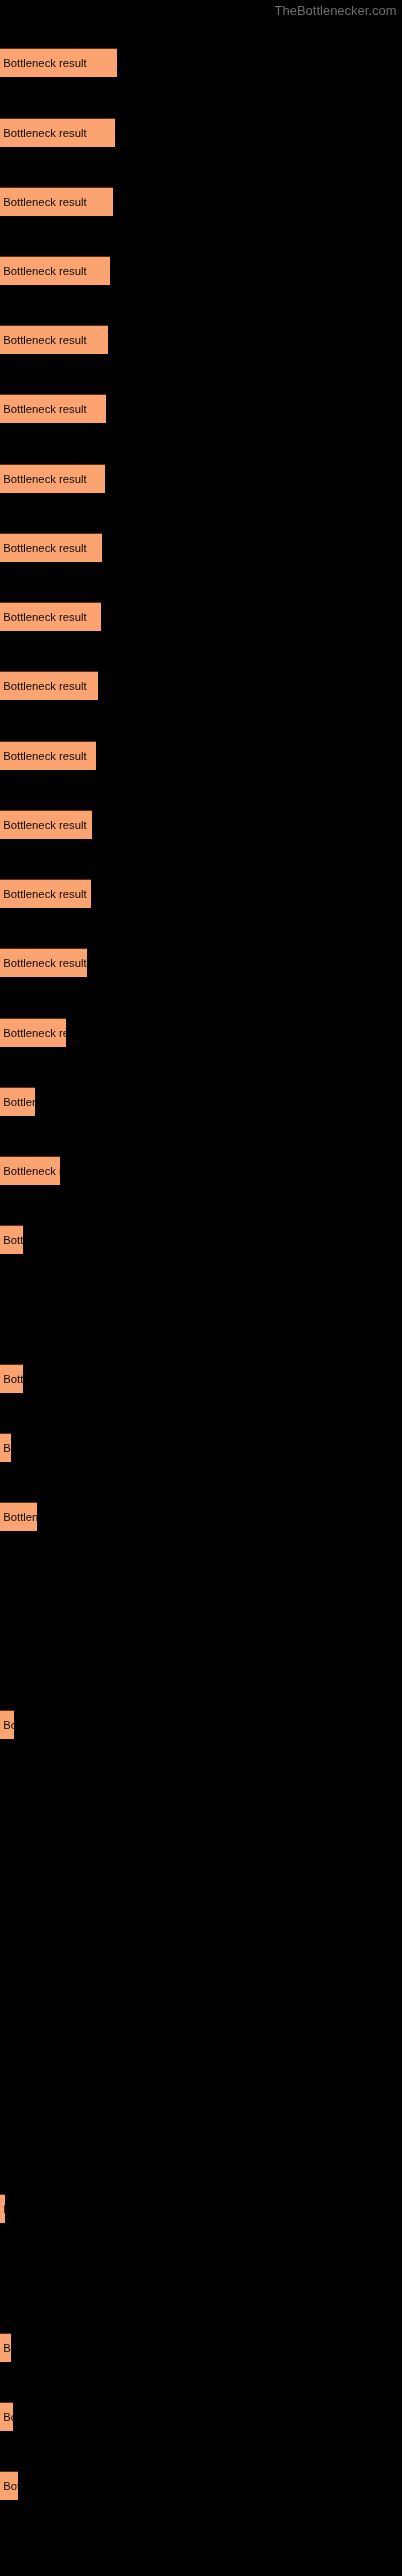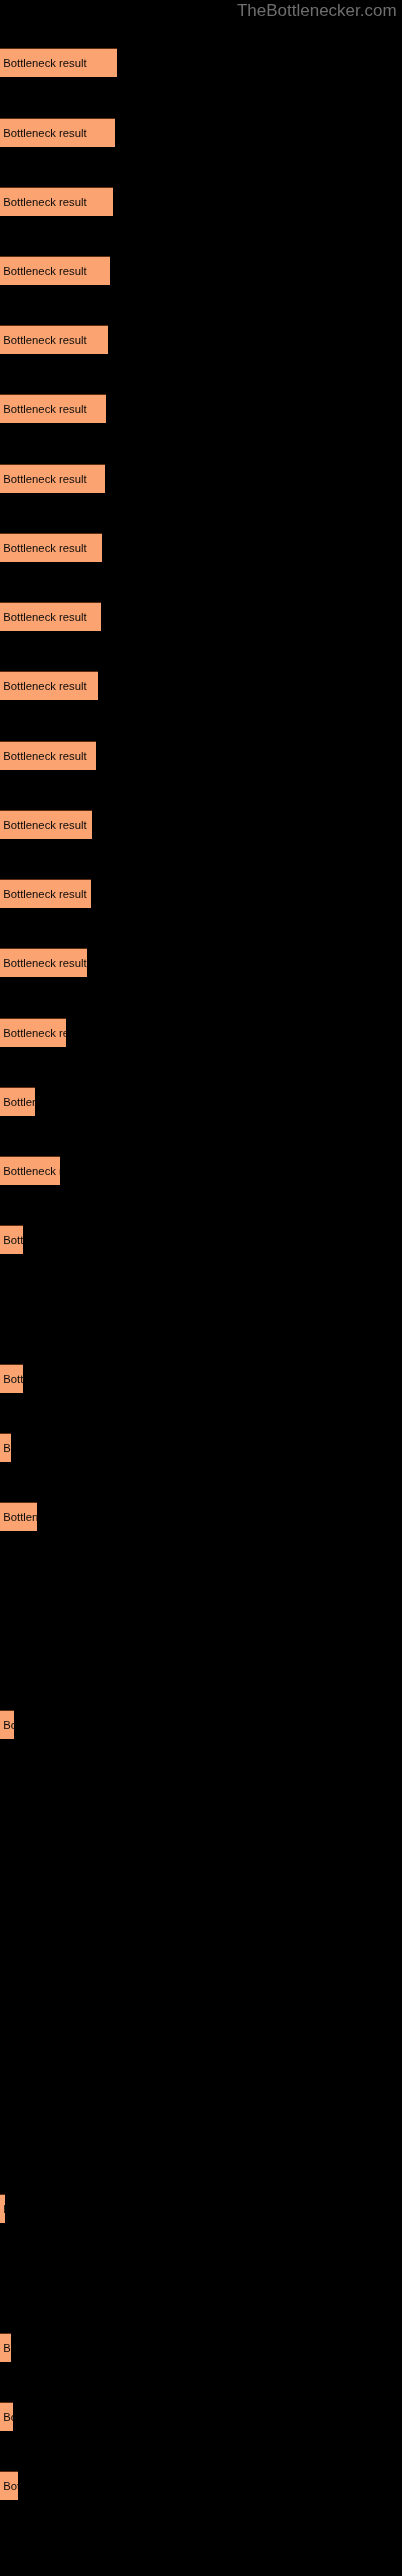--- a/index.html
+++ b/index.html
@@ -16,21 +16,21 @@
     height:2576px;
     background:#000000;
   }
   .site-title {
     position:absolute;
     top:0px;
     left:0px;
     width:403px;
     text-align:right;
     padding-right:6.4px;
-    font-size:17px;
+    font-size:13px;
     line-height:21px;
     color:#6e6e6e;
     letter-spacing:0px;
     white-space:nowrap;
     font-family:"Liberation Sans", sans-serif;
   }
   .chart-area {
     position:absolute;
     top:0px;
     left:0px;

